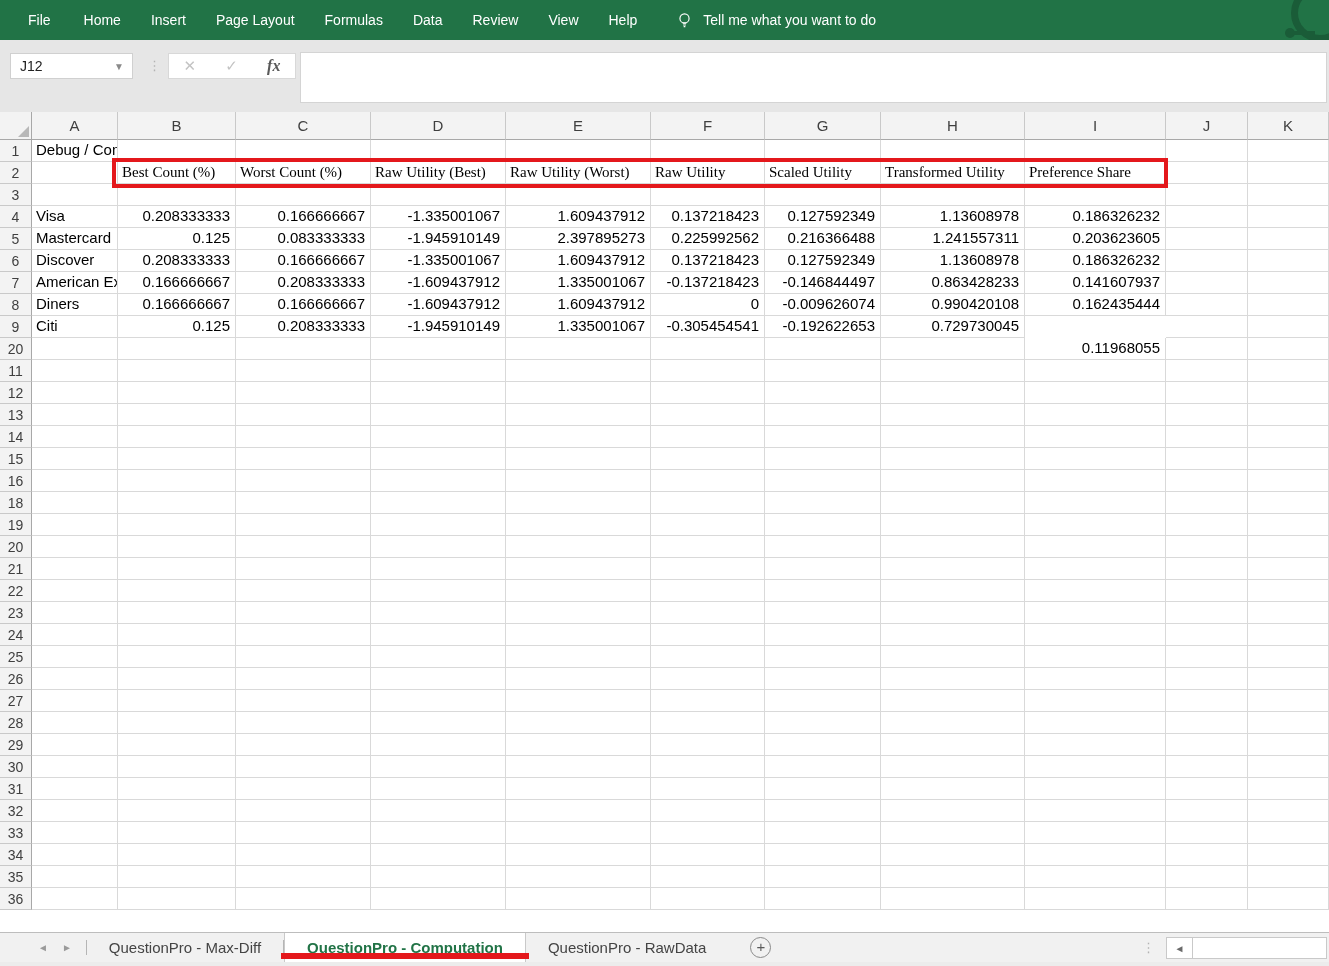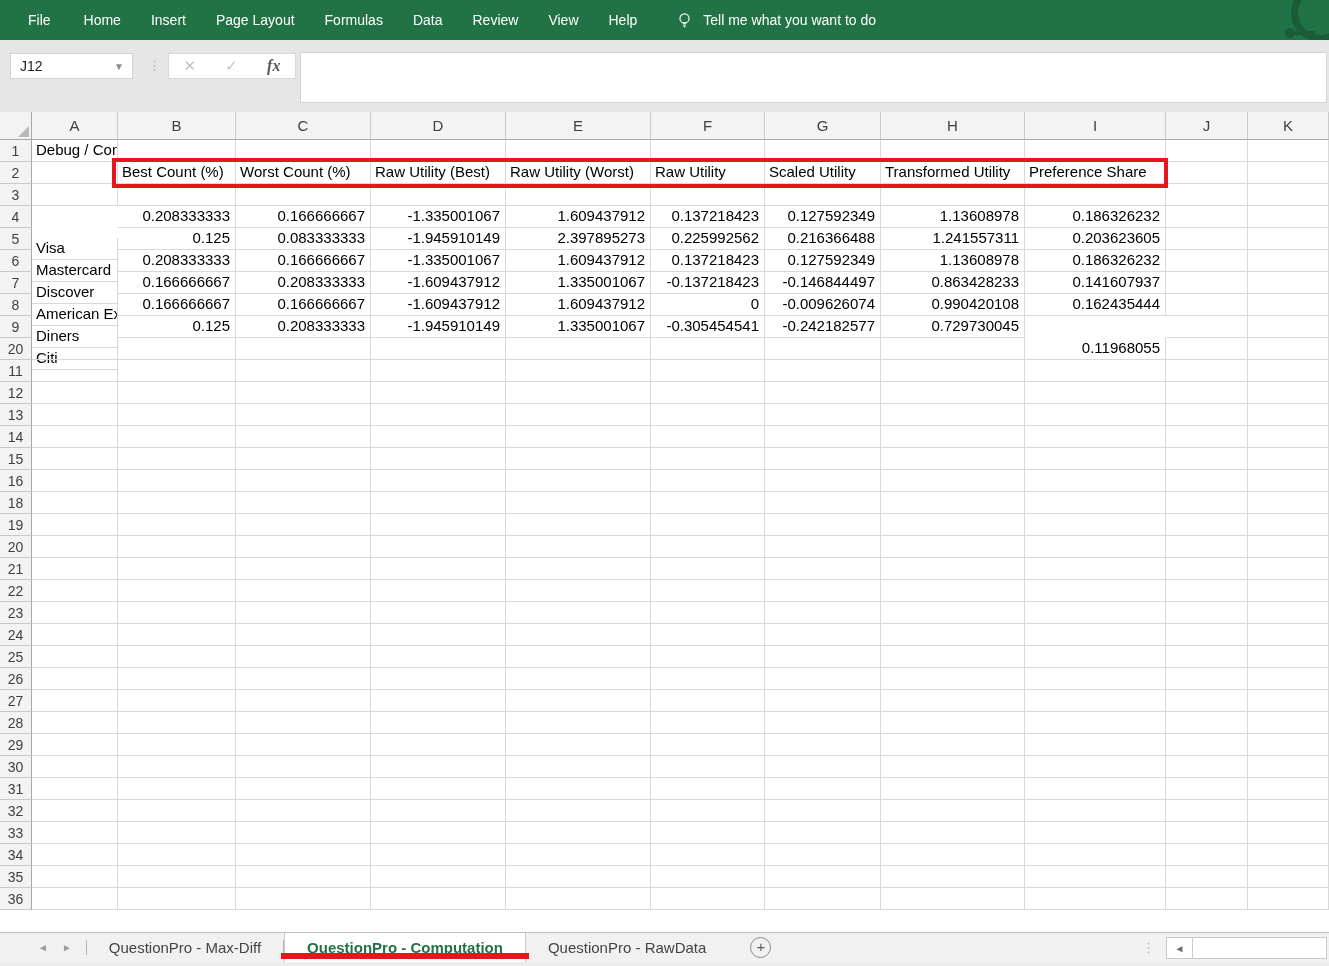--- a/index.html
+++ b/index.html
@@ -50,22 +50,22 @@
                 border-bottom:1px solid #a8a8a8; color:#3f3f3f; font-size:15px;
                 display:flex; align-items:center; justify-content:center; }
   .grid-row { display:flex; height:22px; }
   .row-header { width:32px; background:var(--header-fill); border-right:1px solid #a8a8a8;
                 border-bottom:1px solid var(--header-border); color:#3f3f3f; font-size:14px;
                 display:flex; align-items:center; justify-content:center; }
   .cell { height:22px; border-right:1px solid var(--gridline); border-bottom:1px solid var(--gridline);
           font-size:15px; line-height:20px; color:#000; overflow:hidden; white-space:nowrap;
           position:relative; }
   .cell.num { text-align:right; padding-right:5px; }
-  .cell.label { padding-left:4px;margin-top:32px; }
-  .cell.colhead { padding-left:4px; }
+  .cell.label { padding-left:4px; }
+  .cell.colhead { padding-left:4px;font-family:Liberation Serif, serif; }
   .cell .spill { position:absolute; left:0; top:0; height:20px; background:#fff;
                  padding-left:4px; white-space:nowrap; z-index:2; }
 
   
   .annot-rect { position:absolute; left:112px; top:158px; width:1056px; height:30px;
                 border:4px solid var(--annotation-red); z-index:5; pointer-events:none; }
   .annot-underline { position:absolute; left:-4px; right:-4px; bottom:3px; height:6px;
                      background:var(--annotation-red); z-index:5; }
 
   
@@ -266,21 +266,21 @@
           <div class="cell" style="width: 81px;"></div>
         </div>
         <div class="grid-row">
           <div class="row-header">9</div>
           <div class="cell label" style="width: 86px;">Citi</div>
           <div class="cell num" style="width: 118px;">0.125</div>
           <div class="cell num" style="width: 135px;">0.208333333</div>
           <div class="cell num" style="width: 135px;">-1.945910149</div>
           <div class="cell num" style="width: 145px;">1.335001067</div>
           <div class="cell num" style="width: 114px;">-0.305454541</div>
-          <div class="cell num" style="width: 116px;">-0.242182577</div>
+          <div class="cell num" style="width: 116px;">-0.192622653</div>
           <div class="cell num" style="width: 144px;">0.729730045</div>
           <div class="cell num" style="width: 141px; margin-top: 22px;">0.11968055</div>
           <div class="cell" style="width: 82px;"></div>
           <div class="cell" style="width: 81px;"></div>
         </div>
         <div class="grid-row">
           <div class="row-header">20</div>
           <div class="cell" style="width: 86px;"></div>
           <div class="cell" style="width: 118px;"></div>
           <div class="cell" style="width: 135px;"></div>

